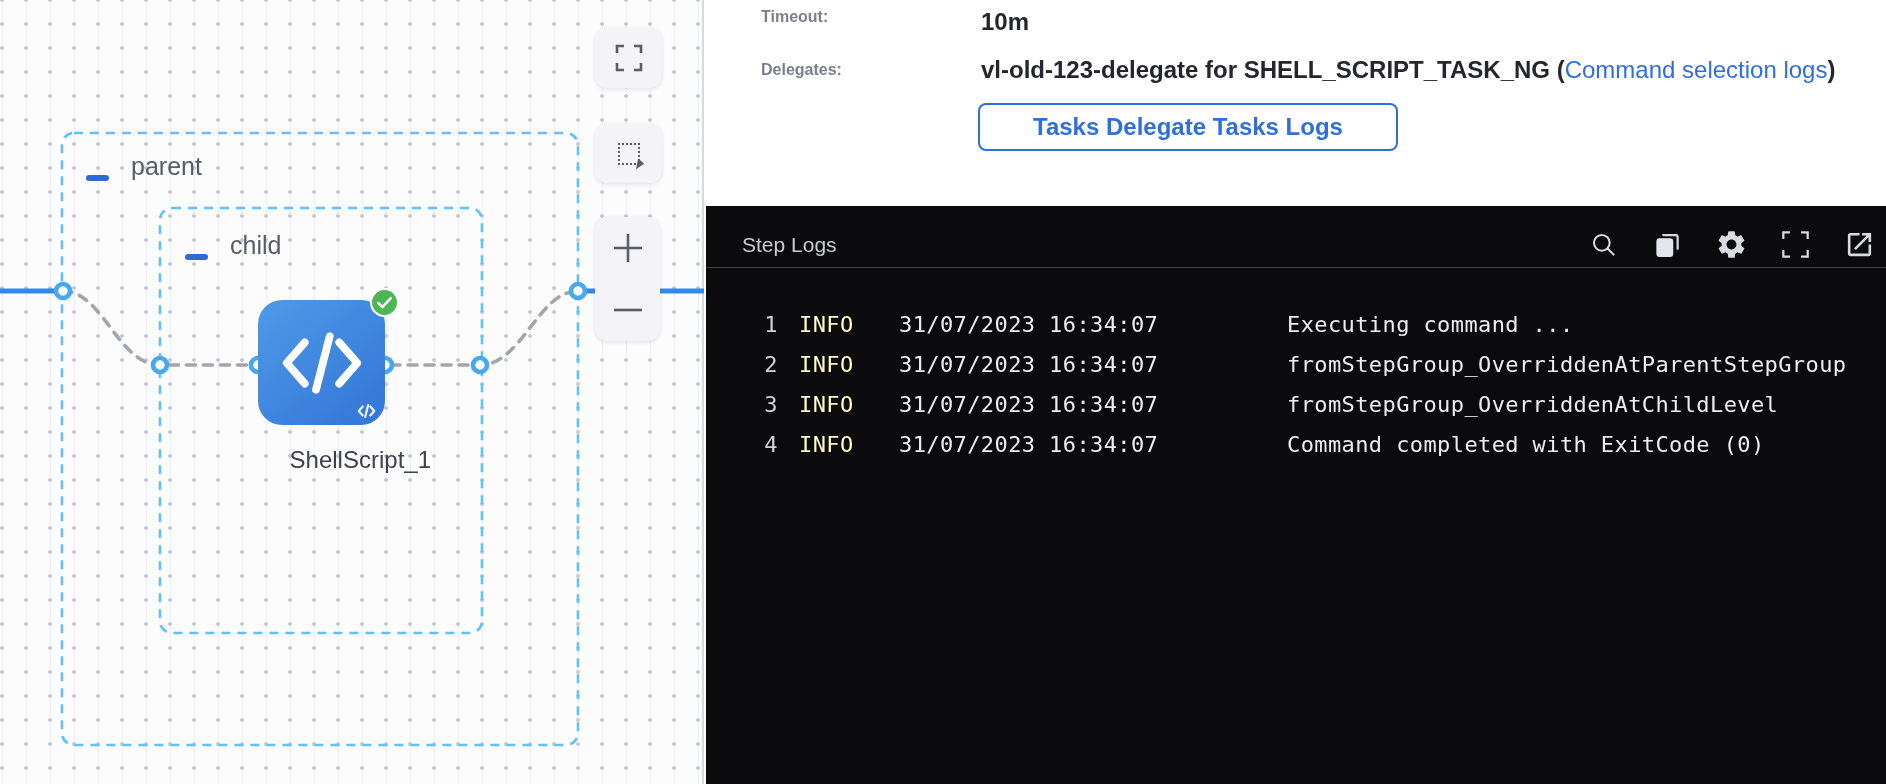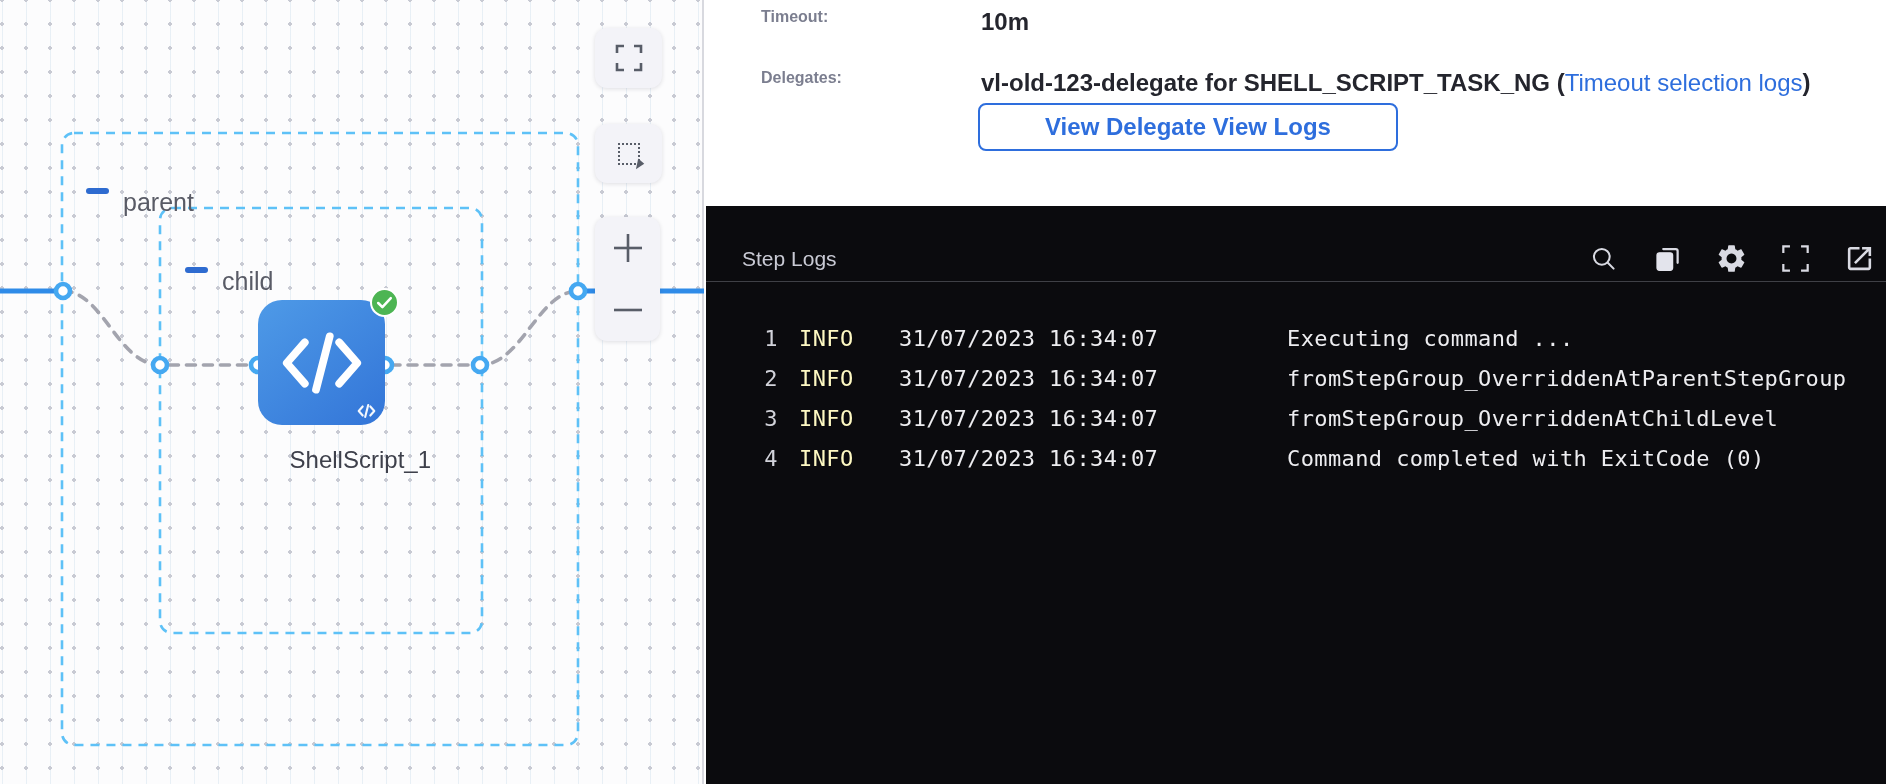--- a/index.html
+++ b/index.html
@@ -12,21 +12,21 @@
     background-color:#fcfcfd;
     background-image:
       radial-gradient(circle, #c8cad3 1.7px, transparent 1.8px),
       linear-gradient(to right, rgba(140,180,215,0.18) 1.5px, transparent 1.5px);
     background-size:24px 24px, 24px 100%;
     background-position:14px 12px, 2px 0;
     border-right:2px solid #d8d9df;
   }
   .canvas svg.wires { position:absolute; left:0; top:0; }
 
-  .group-label { position:absolute; display:flex; align-items:flex-start; gap:14px;margin-top:36px; }
+  .group-label { position:absolute; display:flex; align-items:flex-end; gap:22px; }
   .collapse-bar { width:23px; height:6px; border-radius:3px; background:#2e6bd0; cursor:pointer; }
   .group-label .gl-text { font-size:25px; color:#595b66; }
 
   .node {
     position:absolute; left:258px; top:300px; width:127px; height:125px;
     border-radius:24px; background:linear-gradient(140deg,#4e9ae7 0%, #3375d8 100%);
     display:flex; align-items:center; justify-content:center;
   }
   .node .mini-code { position:absolute; right:9px; bottom:7px; opacity:.95; }
   .node-badge {
@@ -64,21 +64,20 @@
     background:#fff; border:2px solid #2e6edd; border-radius:8px;
     color:#2e6edd; font-size:24px; font-weight:600; font-family:"Liberation Sans",sans-serif;
     display:flex; align-items:center; justify-content:center; cursor:pointer;
   }
 
   
   .log-panel { position:absolute; left:706px; top:206px; width:1180px; height:578px; background:#0b0b0e; }
   .log-header {
     height:62px; display:flex; align-items:center; padding:16px 10px 0 36px;
     border-bottom:1px solid #3f4046;
-    margin-top:14px;
   }
   .log-title { font-size:21px; color:#c9cad4; }
   .log-header .spacer { flex:1; }
   .hicon { width:46px; height:46px; display:flex; align-items:center; justify-content:center; cursor:pointer; margin-left:18px; }
   .hicon svg { display:block; }
 
   .log-body { padding:37px 0 0 0; font-family:"DejaVu Sans Mono", monospace; font-size:22px; letter-spacing:0.4px; }
   .log-row { display:flex; height:40px; line-height:40px; white-space:pre; }
   .log-num { width:72px; text-align:right; color:#d2d3da; }
   .log-level { margin-left:21px; width:100px; color:#fef9c3; }
@@ -164,25 +163,25 @@
         </svg>
       </div>
     </div>
   </div>
 
   <div class="detail-top">
     <div class="drow" style="top:8px;">
       <span class="dlabel">Timeout:</span>
       <span class="dvalue">10m</span>
     </div>
-    <div class="drow" style="top:69px;">
+    <div class="drow" style="top:56px;align-items:center;">
       <span class="dlabel">Delegates:</span>
-      <span class="dvalue"><span>vl-old-123-delegate for SHELL_SCRIPT_TASK_NG (</span><a class="dlink">Timeout selection logs</a><span>)</span></span>
-    </div>
-    <button class="delegate-logs-btn">View Delegate View Logs</button>
+      <span class="dvalue"><span>vl-old-123-delegate for SHELL_SCRIPT_TASK_NG (</span><a class="dlink">Command selection logs</a><span>)</span></span>
+    </div>
+    <button class="delegate-logs-btn">Tasks Delegate Tasks Logs</button>
   </div>
 
   <div class="log-panel">
     <div class="log-header">
       <span class="log-title">Step Logs</span>
       <span class="spacer"></span>
       <span class="hicon">
         <svg width="27" height="27" viewBox="0 0 24 24">
           <circle cx="10.5" cy="10.5" r="7" fill="none" stroke="#d9dae2" stroke-width="1.8"></circle>
           <line x1="15.6" y1="15.6" x2="21" y2="21" stroke="#d9dae2" stroke-width="1.8" stroke-linecap="round"></line>

